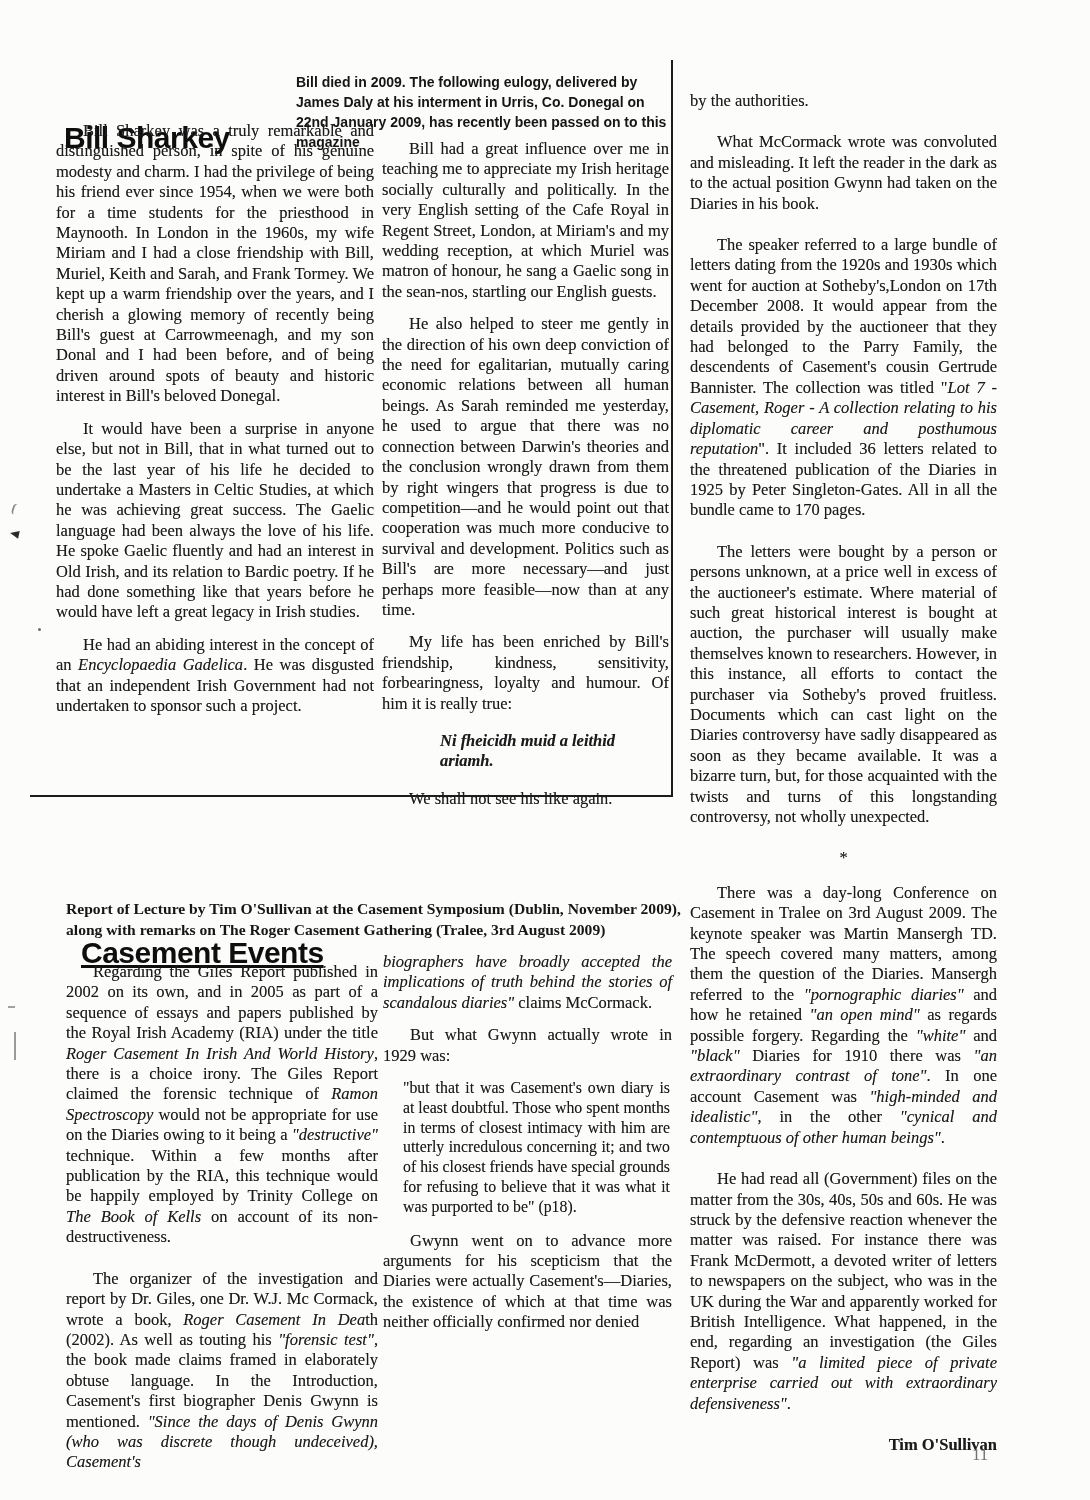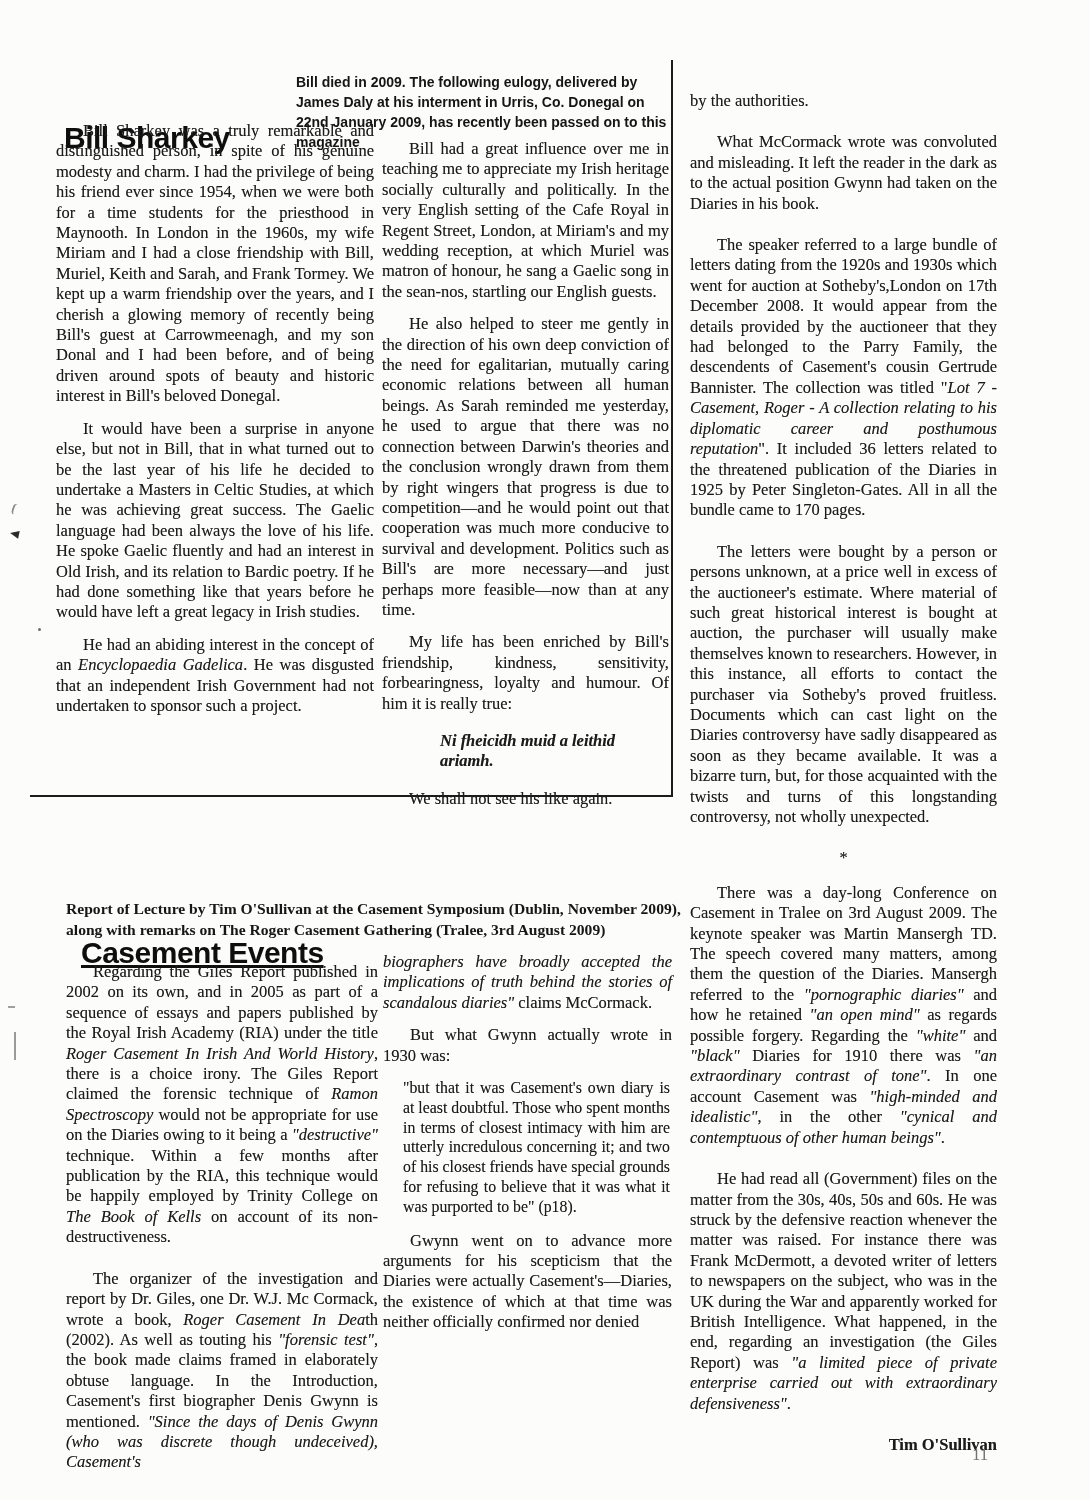--- a/index.html
+++ b/index.html
@@ -75,21 +75,21 @@
 
   <h1 class="headline" style="left:81px;top:917px;text-decoration:underline;">Casement Events</h1>
 
   <div class="textcol loose" style="left:66px;top:962px;width:312px;">
       <p class="para">Regarding the Giles Report published in 2002 on its own, and in 2005 as part of a sequence of essays and papers published by the Royal Irish Academy (RIA) under the title <span class="i">Roger Casement In Irish And World History</span>, there is a choice irony. The Giles Report claimed the forensic technique of <span class="i">Ramon Spectroscopy</span> would not be appropriate for use on the Diaries owing to it being a <span class="i">"destructive"</span> technique. Within a few months after publication by the RIA, this technique would be happily employed by Trinity College on <span class="i">The Book of Kells</span> on account of its non-destructiveness.</p>
       <p class="para">The organizer of the investigation and report by Dr. Giles, one Dr. W.J. Mc Cormack, wrote a book, <span class="i">Roger Casement In Dea</span>th (2002). As well as touting his <span class="i">"forensic test"</span>, the book made claims framed in elaborately obtuse language. In the Introduction, Casement's first biographer Denis Gwynn is mentioned. <span class="i">"Since the days of Denis Gwynn (who was discrete though undeceived), Casement's</span></p>
     </div>
 
   <div class="textcol" style="left:383px;top:952px;width:289px;font-family:Liberation Serif, serif;">
       <p class="para cont"><span class="i">biographers have broadly accepted the implications of truth behind the stories of scandalous diaries"</span> claims McCormack.</p>
-      <p class="para">But what Gwynn actually wrote in 1930 was:</p>
+      <p class="para">But what Gwynn actually wrote in 1929 was:</p>
       <p class="para quote">"but that it was Casement's own diary is at least doubtful. Those who spent months in terms of closest intimacy with him are utterly incredulous concerning it; and two of his closest friends have special grounds for refusing to believe that it was what it was purported to be" (p18).</p>
       <p class="para">Gwynn went on to advance more arguments for his scepticism that the Diaries were actually Casement's—Diaries, the existence of which at that time was neither officially confirmed nor denied</p>
     </div>
 
   <div class="pagenum" style="left:972px;top:1445px;">11</div>
 
   <div class="artifact a-squiggle" style="left:12px;top:504px;"></div>
   <div class="artifact a-arrow" style="left:10px;top:530px;"></div>
   <div class="artifact a-dot" style="left:38px;top:628px;"></div>
   <div class="artifact a-dash" style="left:8px;top:1006px;"></div>

